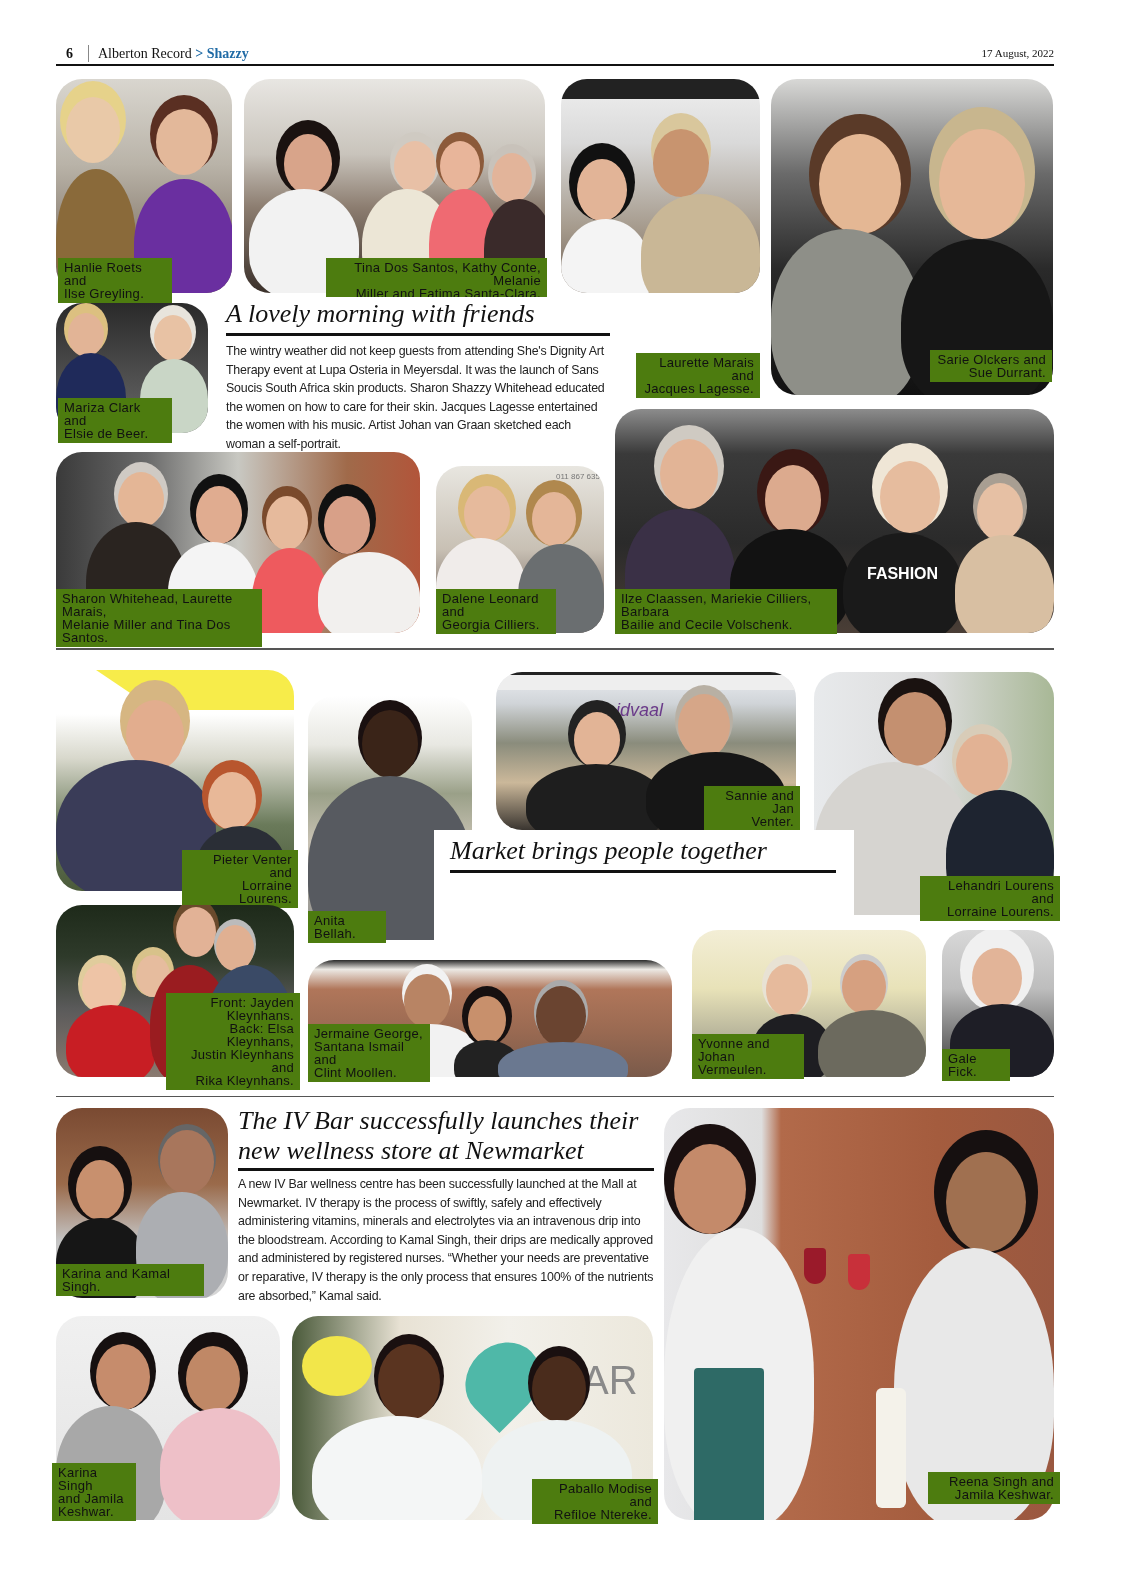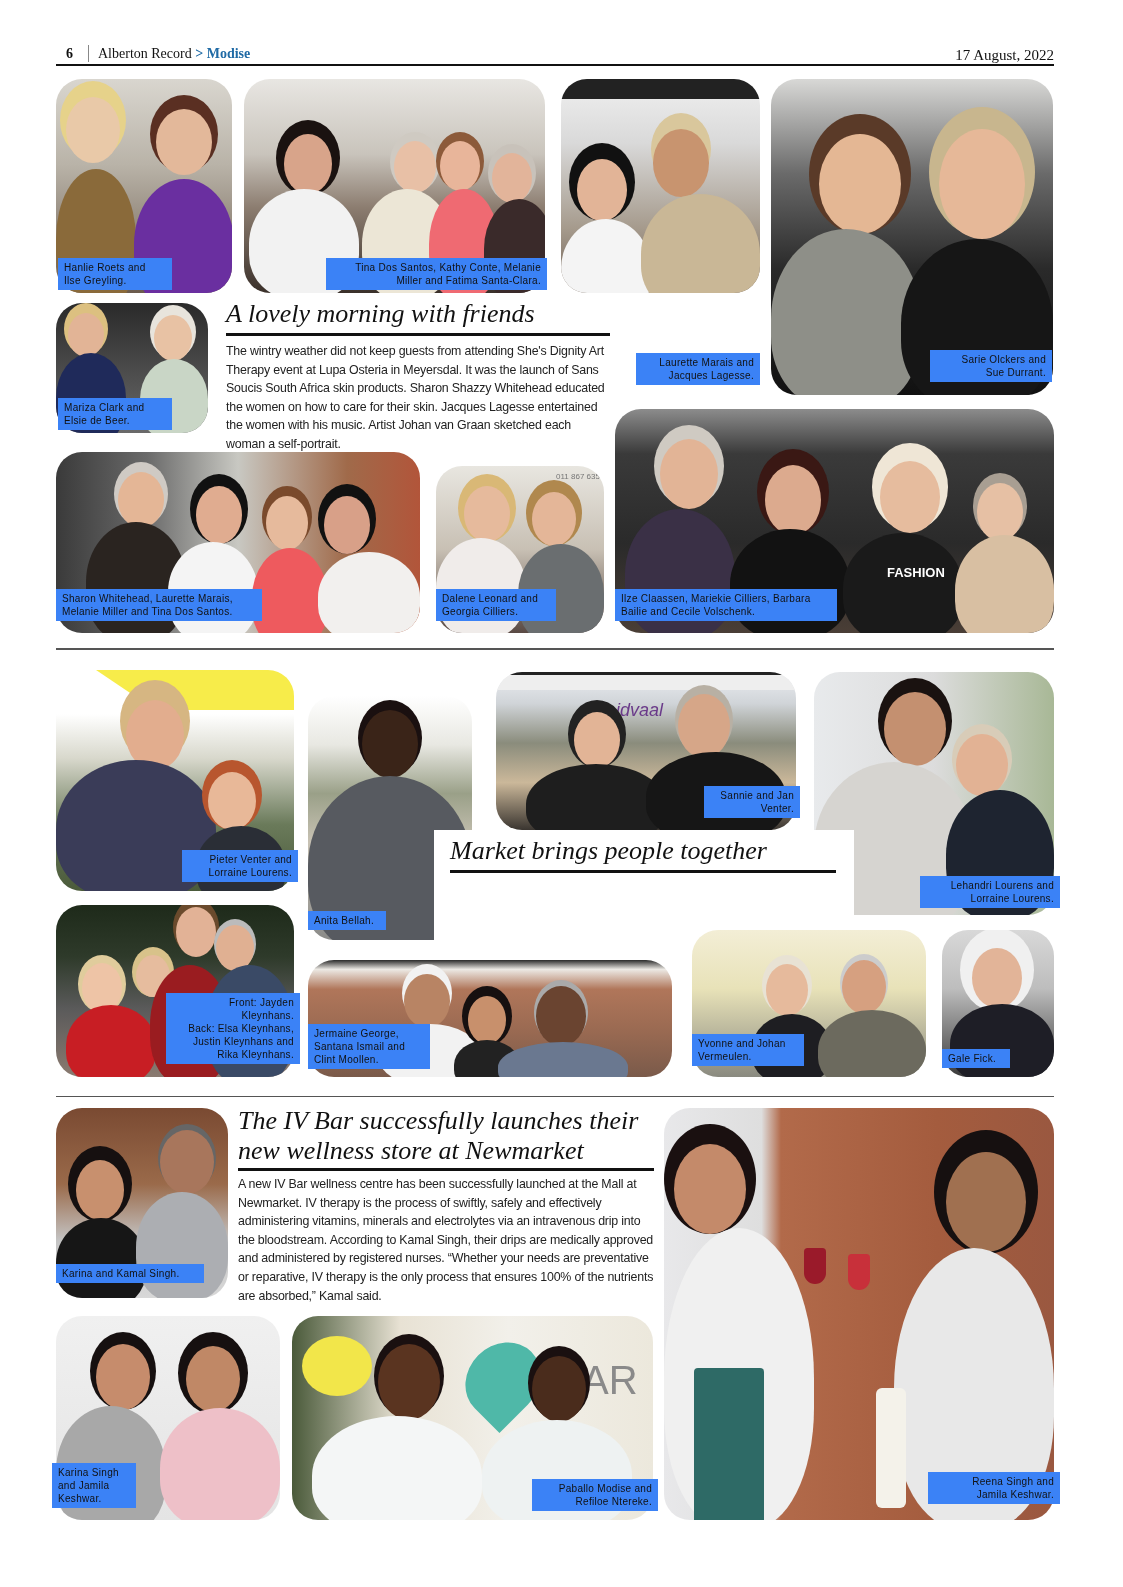--- a/index.html
+++ b/index.html
@@ -2,43 +2,43 @@
 <html><head>
 <meta charset="utf-8">
 <style>
   html,body{margin:0;padding:0;background:#fff;}
   body{width:1123px;height:1587px;position:relative;overflow:hidden;font-family:"Liberation Sans",sans-serif;color:#111;}
   .hdr{position:absolute;left:56px;top:44px;width:998px;height:20px;border-bottom:2px solid #111;}
   .hdr .pg{position:absolute;left:10px;top:2px;font-family:"Liberation Serif",serif;font-weight:bold;font-size:14px;}
   .hdr .sep{position:absolute;left:32px;top:1px;width:1px;height:17px;background:#888;}
   .hdr .pub{position:absolute;left:42px;top:2px;font-family:"Liberation Serif",serif;font-size:14px;}
   .hdr .sec{color:#1f6aa5;font-weight:bold;}
-  .hdr .date{position:absolute;right:0;top:3px;font-family:"Liberation Serif",serif;font-size:15px;}
+  .hdr .date{position:absolute;right:0;top:3px;font-family:"Liberation Serif",serif;font-size:11px;}
   .rule{position:absolute;left:56px;width:998px;height:0;border-top:2px solid #555;}
   .photo{position:absolute;overflow:hidden;border-radius:26px;}
-  .cap{position:absolute;background:#3b82f6;font-size:10px;line-height:13px;padding:3px 6px;letter-spacing:0.3px;color:#111;font-family:"Liberation Sans",sans-serif;}
+  .cap{position:absolute;background:#4d7c0f;font-size:13px;line-height:13px;padding:3px 6px;letter-spacing:0.3px;color:#111;font-family:"Liberation Sans",sans-serif;}
   .cap.r{text-align:right;}
   .story{position:absolute;background:#fff;}
   .story h2{margin:0;font-family:"Liberation Serif",serif;font-style:italic;font-weight:normal;font-size:26px;line-height:30px;color:#111;}
   .story .bar{height:0;border-top:3px solid #111;margin:4px 0 6px 0;}
   .story p{margin:0;font-family:"Liberation Sans",sans-serif;font-size:12.4px;line-height:18.6px;color:#222;letter-spacing:-0.2px;}
   
   .fig{position:absolute;border-radius:50% 50% 40% 40%;}
   .head{position:absolute;border-radius:50%;}
 </style>
 </head>
 <body>
 
 <div class="hdr">
   <span class="pg">6</span>
   <span class="sep"></span>
   <span class="pub">
     <span>Alberton Record</span>
     <span class="sec">&gt;</span>
-    <span class="sec">Modise</span>
+    <span class="sec">Shazzy</span>
   </span>
   <span class="date">17 August, 2022</span>
 </div>
 
 <div class="photo" style="left:56px;top:79px;width:176px;height:214px;background:linear-gradient(180deg,#d9d6cf 0%,#b9b3a8 40%,#6b5b4d 100%);">
   <div class="head" style="left:10px;top:18px;width:54px;height:66px;background:#e9c9a8;box-shadow:0 -10px 0 6px #e6d28a;"></div>
   <div class="fig" style="left:0;top:90px;width:80px;height:140px;background:#8a6a3a;"></div>
   <div class="head" style="left:100px;top:30px;width:56px;height:66px;background:#e3b89a;box-shadow:0 -8px 0 6px #5a2f22;"></div>
   <div class="fig" style="left:78px;top:100px;width:100px;height:130px;background:#6a2fa0;"></div>
 </div>
@@ -116,21 +116,21 @@
 <div class="cap" style="left:436px;top:589px;width:108px;white-space:pre-line;">Dalene Leonard and
 Georgia Cilliers.</div>
 
 <div class="photo" style="left:615px;top:409px;width:439px;height:224px;background:linear-gradient(180deg,#8c8c8c 0%,#3a3a3a 20%,#2a2a2a 60%,#4a3e36 100%);">
   <div class="head" style="left:45px;top:30px;width:58px;height:70px;background:#e2b496;box-shadow:0 -8px 0 6px #cfcac2;"></div>
   <div class="fig" style="left:10px;top:100px;width:110px;height:130px;background:#3a3046;"></div>
   <div class="head" style="left:150px;top:56px;width:56px;height:70px;background:#dcaa8e;box-shadow:0 -8px 0 8px #3a1814;"></div>
   <div class="fig" style="left:115px;top:120px;width:120px;height:110px;background:#121212;"></div>
   <div class="head" style="left:265px;top:52px;width:60px;height:72px;background:#e6bc9e;box-shadow:0 -10px 0 8px #efe6d6;"></div>
   <div class="fig" style="left:228px;top:124px;width:120px;height:110px;background:#1a1a1a;"></div>
-  <span style="position:absolute;left:252px;top:156px;font-size:13px;font-weight:bold;color:#fff;margin-left:20px;">FASHION</span>
+  <span style="position:absolute;left:252px;top:156px;font-size:16px;font-weight:bold;color:#fff;">FASHION</span>
   <div class="head" style="left:362px;top:74px;width:46px;height:58px;background:#e6c0a4;box-shadow:0 -6px 0 4px #a89e92;"></div>
   <div class="fig" style="left:340px;top:126px;width:99px;height:110px;background:#d8bfa2;"></div>
 </div>
 <div class="cap" style="left:615px;top:589px;width:210px;white-space:pre-line;">Ilze Claassen, Mariekie Cilliers, Barbara
 Bailie and Cecile Volschenk.</div>
 
 <div class="rule" style="top:648px;"></div>
 
 <div class="photo" style="left:56px;top:670px;width:238px;height:221px;background:linear-gradient(180deg,#ffffff 0%,#ffffff 20%,#d8d8cc 40%,#6a7a5a 70%,#4a5a3a 100%);">
   <div class="fig" style="left:40px;top:0;width:198px;height:40px;border-radius:0;background:#f7ec4a;clip-path:polygon(0 0,100% 0,100% 100%,30% 100%);"></div>

